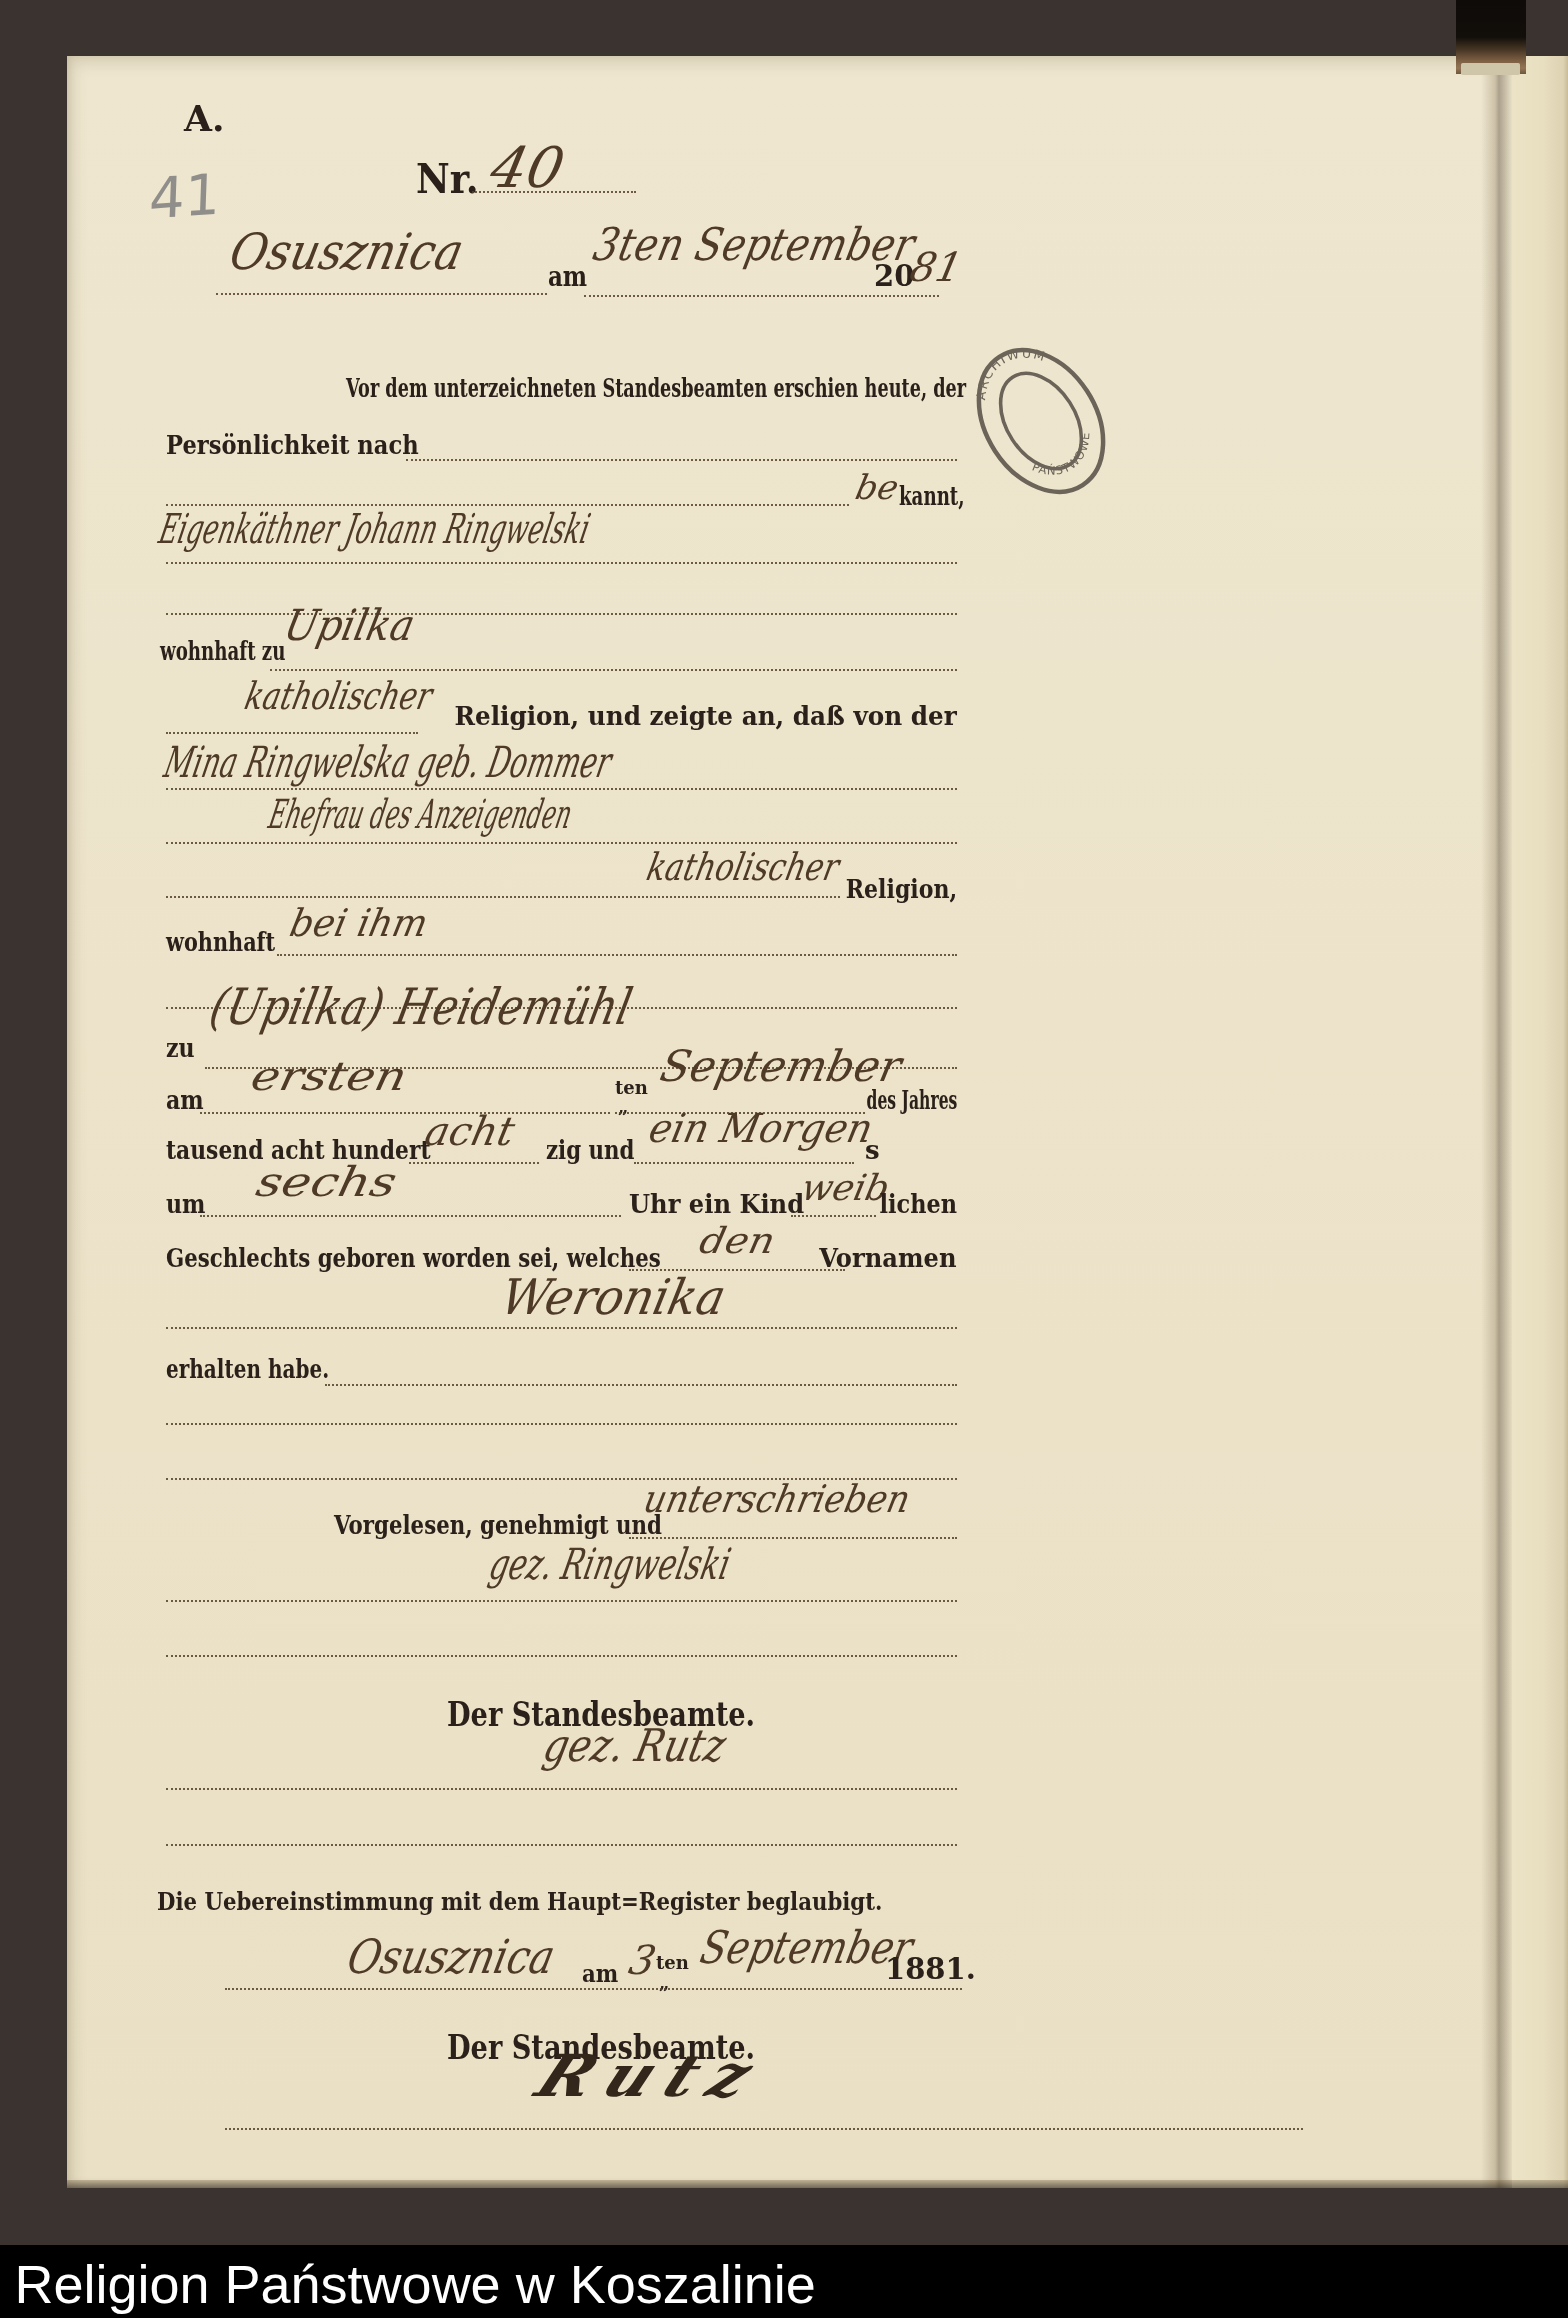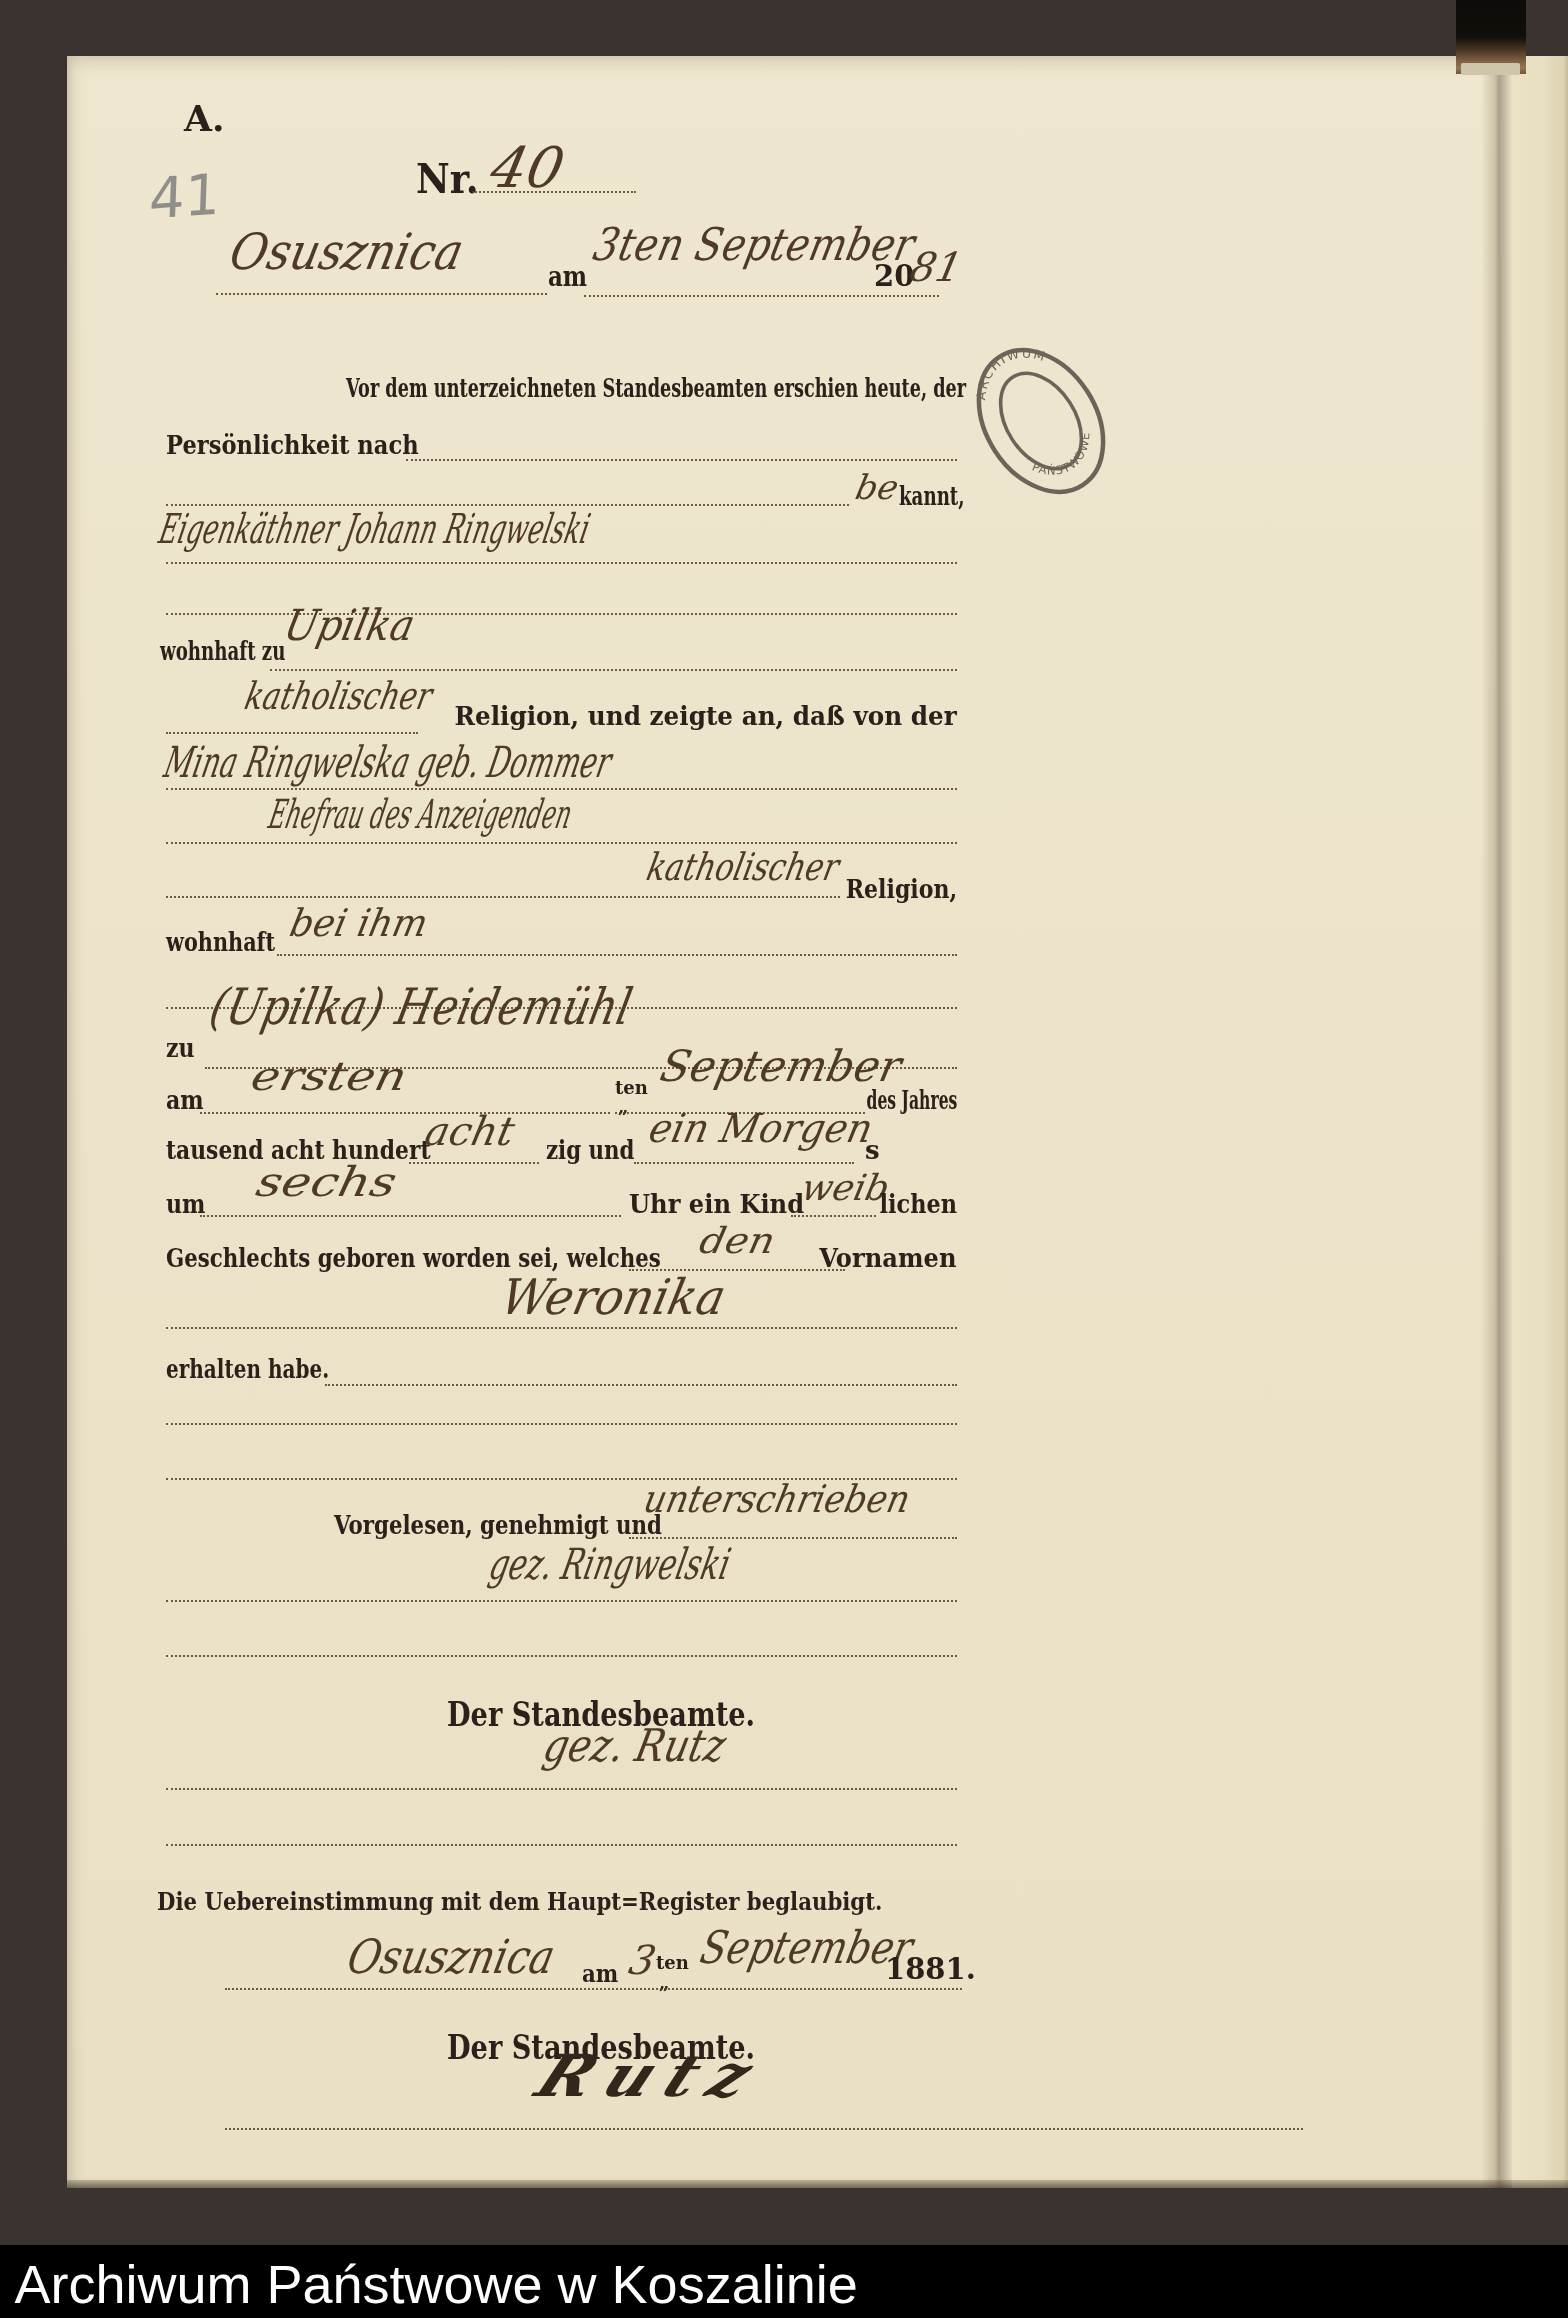--- a/index.html
+++ b/index.html
@@ -168,17 +168,17 @@
   <span class="fr" style="left:659px;top:1972px;font-size:18px;--sx:1;">„</span>
   <span class="hw" style="left:696px;top:1921px;font-size:45px;--sx:.84;">September</span>
   <span class="prn" style="left:885px;top:1952px;font-size:29px;">1881.</span>
   <div class="dot" style="left:225px;top:1988px;width:737px;"></div>
 
   <span class="fr" style="left:447px;top:2027px;font-size:34px;--sx:.8;">Der Standesbeamte.</span>
   <span class="hw scrawl" style="left:526px;top:2042px;font-size:58px;">Rutz</span>
   <div class="dot" style="left:225px;top:2128px;width:1078px;"></div>
 
   <div id="bar">
-    <span>Archiwum Państwowe w Koszalinie</span>
+    <span>Religion Państwowe w Koszalinie</span>
   </div>
 
 </div>
 
 
 </body></html>

